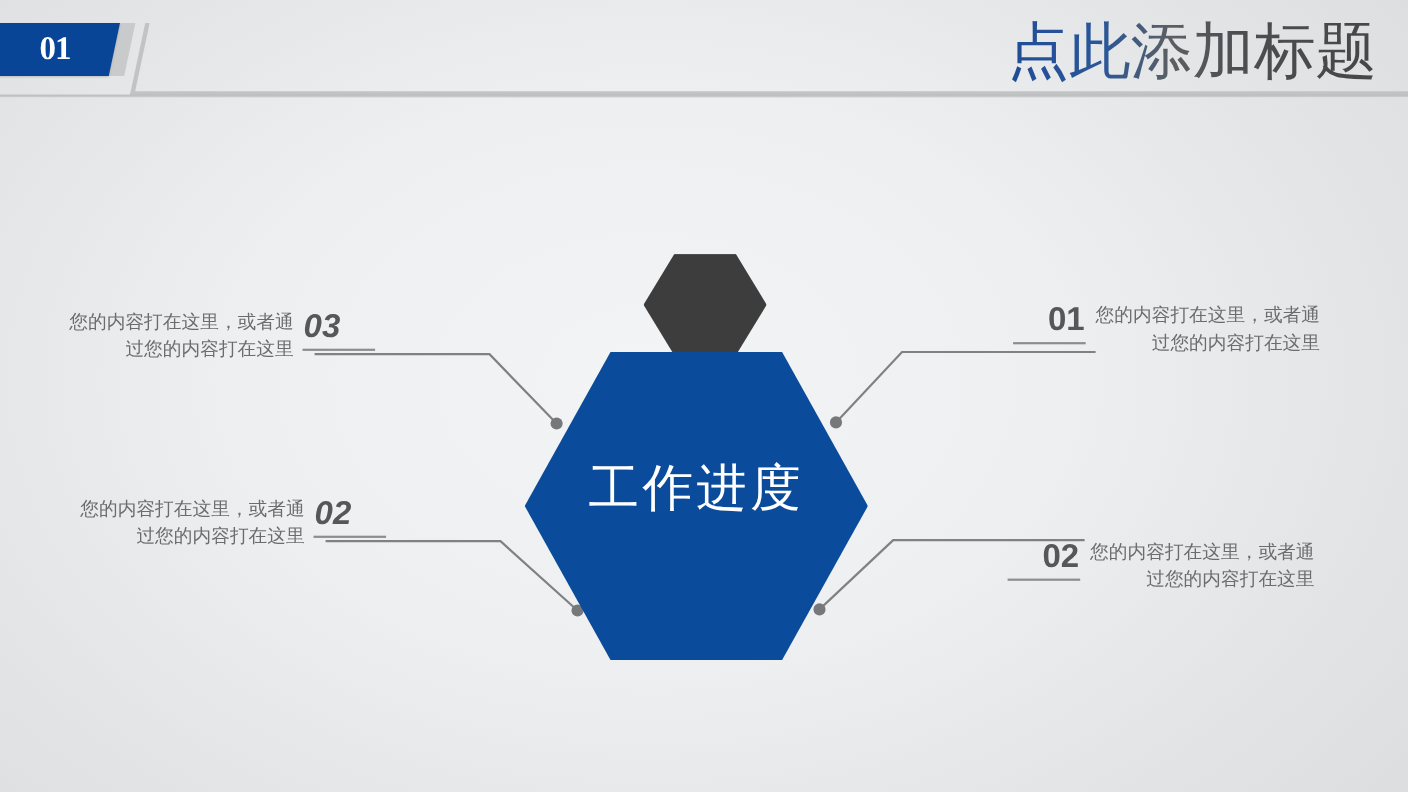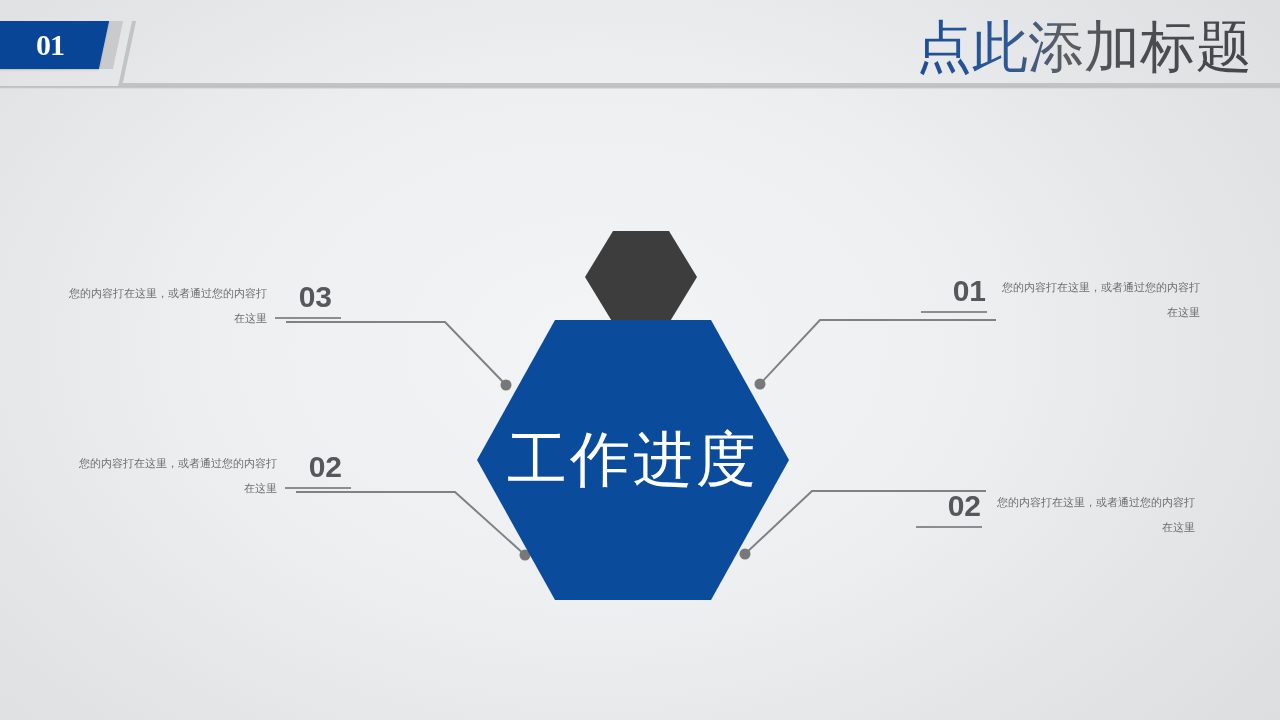--- a/index.html
+++ b/index.html
@@ -129,64 +129,64 @@
   #hex-main {
     left: 477px;
     top: 320px;
     width: 312px;
     height: 280px;
     background: #0a4b9b;
   }
   #hex-main-label {
     position: absolute;
     left: 477px;
-    top: 320px;
+    top: 304px;
     width: 312px;
     height: 280px;
     display: flex;
     align-items: center;
     justify-content: center;
     color: #ffffff;
     font-family: Liberation Serif, serif;
-    font-size: 60px;
+    font-size: 46px;
     letter-spacing: 3px;
     white-space: nowrap;
   }
 
   
   .callout {
     position: absolute;
     display: flex;
     align-items: flex-start;
     width: 290px;
   }
   .callout-left  { flex-direction: row; }
   .callout-right { flex-direction: row; }
 
   .callout-body {
     font-family: "DejaVu Sans", "Liberation Sans", sans-serif;
-    font-size: 11px;
+    font-size: 17px;
     line-height: 25px;
     color: #6b6c6e;
     width: 205px;
   }
   .callout-left  .callout-body { text-align: right; }
   .callout-right .callout-body { text-align: right; }
 
   .callout-num {
     font-family: "Liberation Sans", "DejaVu Sans", sans-serif;
     font-size: 30px;
     font-weight: bold;
     color: #55575a;
     line-height: 30px;
     padding-top: 1px;
     width: 56px;
     position: relative;
   }
-  .callout-left .callout-num  { text-align: right;  padding-left: 9px; }
+  .callout-left .callout-num  { text-align: left;  padding-left: 9px; font-style: italic; }
   .callout-right .callout-num { text-align: right; padding-right: 9px; }
 
   .num-rule {
     position: absolute;
     top: 36px;
     height: 2px;
     background: #8c8d8f;
     width: 66px;
   }
   .callout-left .num-rule  { left: 8px; }

